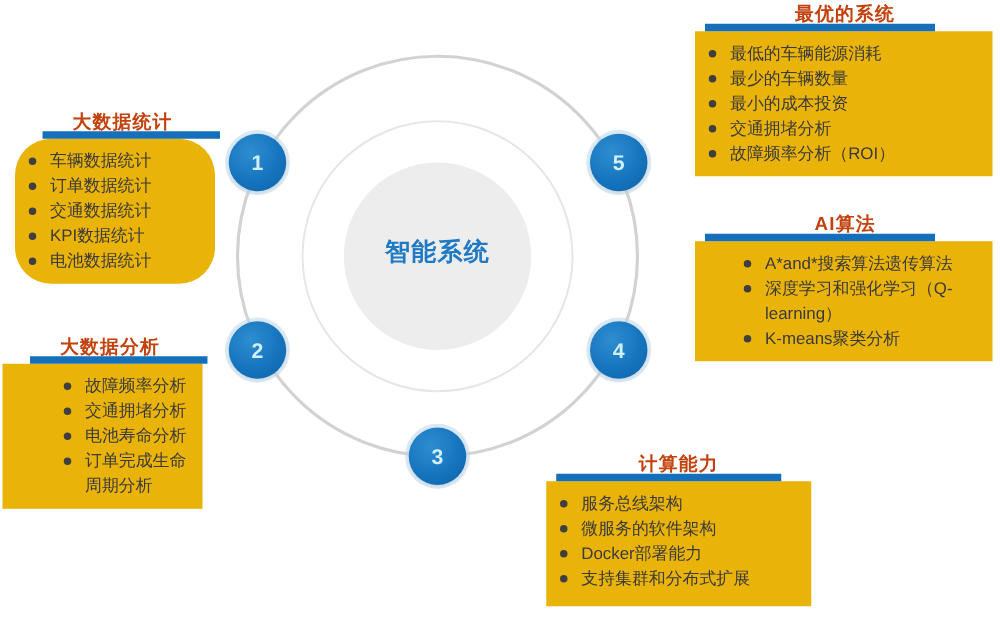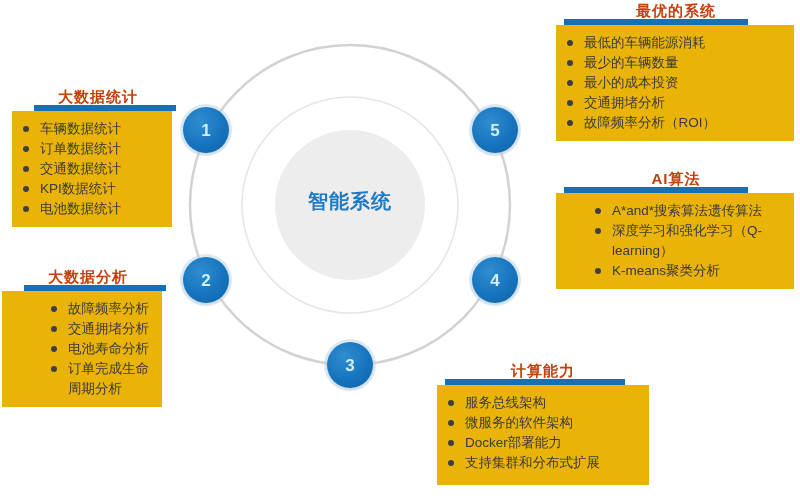--- a/index.html
+++ b/index.html
@@ -95,21 +95,21 @@
     left: 3px;
     top: 7px;
     width: 6px;
     height: 6px;
     border-radius: 50%;
     background: #3f3f3f;
   }
 
   
   #block-stats       { left: 0px;   top: 88px; width: 172px; margin-left: 12px; }
-  #block-stats .block-body { width: 160px; }
+  #block-stats .block-body { width: 160px; border-radius: 29px; }
   #block-stats .title-rule { left: 22px; right: 8px; bottom: 0; }
 
   #block-analysis    { left: 2px;   top: 268px; width: 172px; }
   #block-analysis .block-body { width: 160px; padding-left: 46px; }
   #block-analysis .title-rule { left: 22px; right: 8px; bottom: 0; }
 
   #block-best        { left: 556px; top: 2px;  width: 240px; }
   #block-best .block-body { width: 238px; }
   #block-best .title-rule { left: 8px; right: 48px; bottom: 0; }
 

